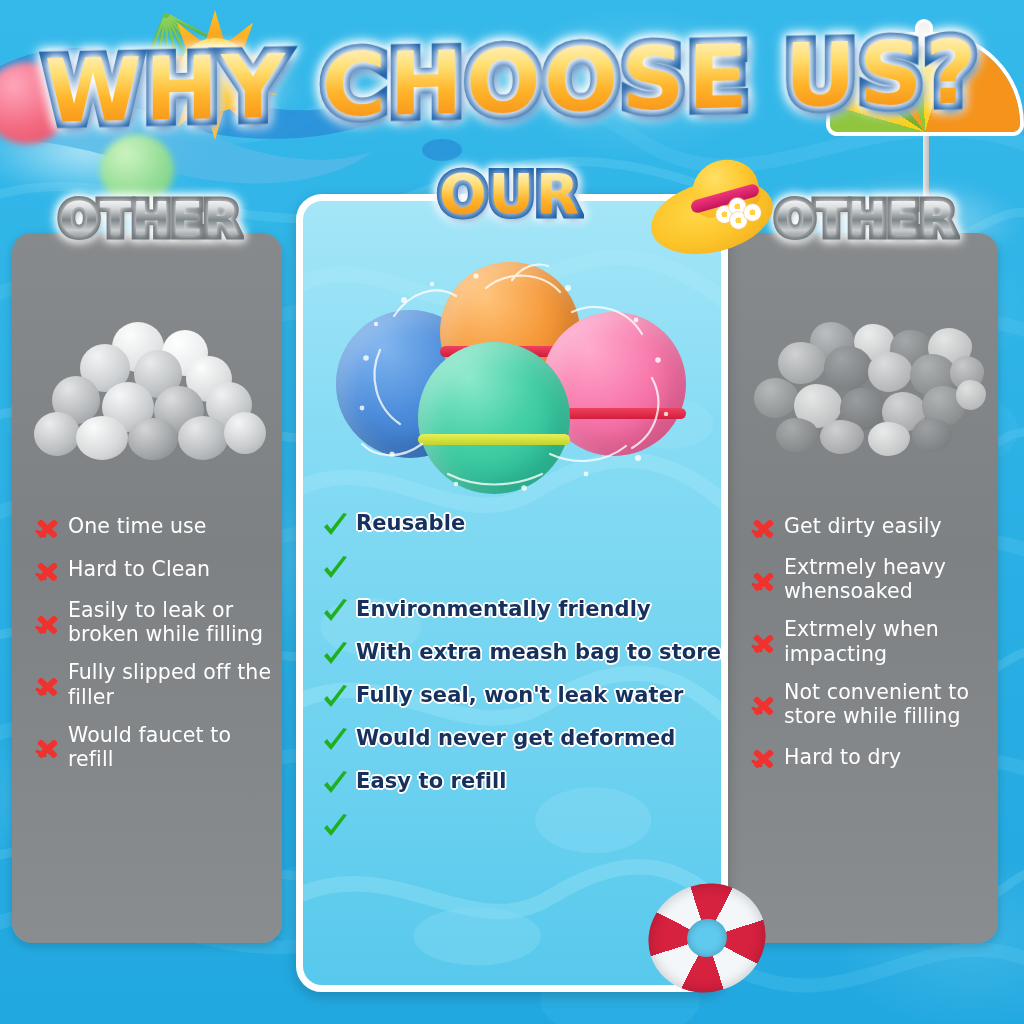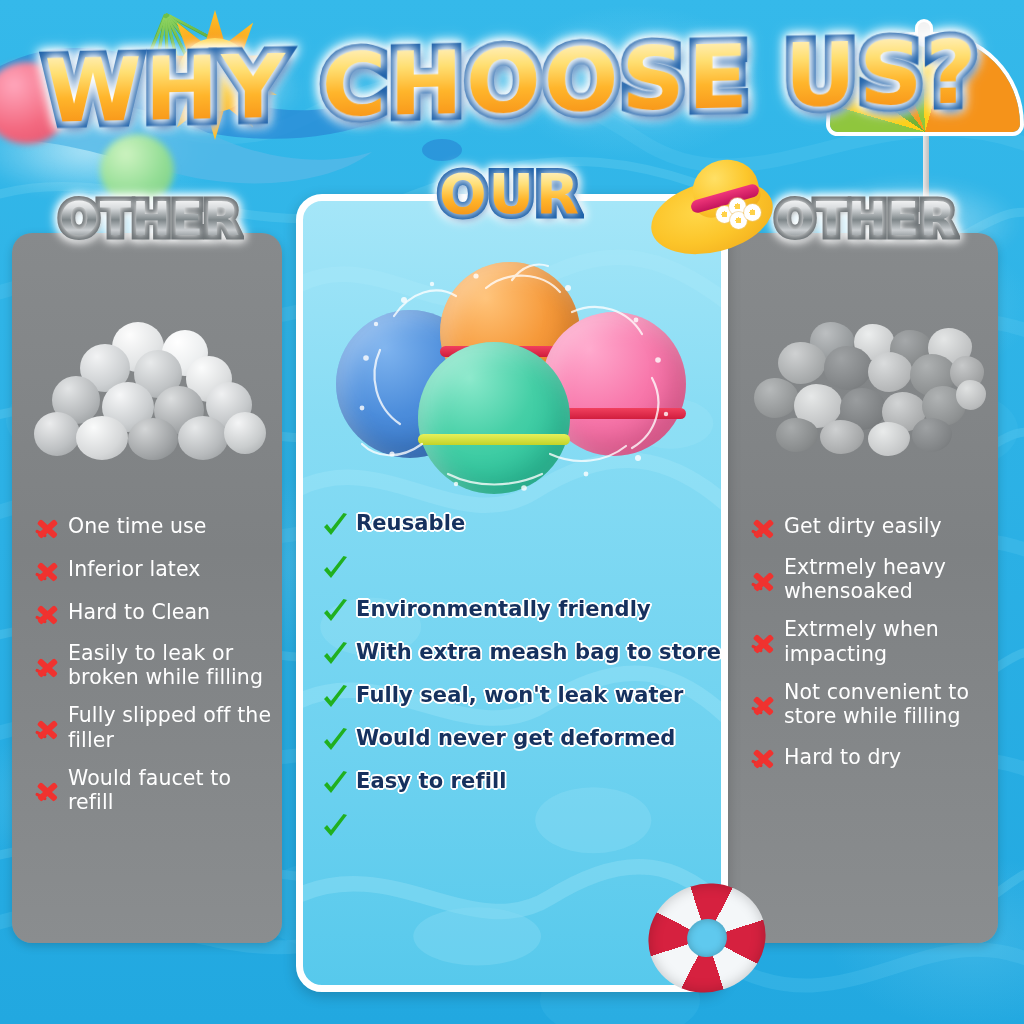--- a/index.html
+++ b/index.html
@@ -596,26 +596,20 @@
       <div class="row">
         <span class="mark x-mark">
           <span class="x-tail"></span>
         </span>
         <span class="row-text">One time use</span>
       </div>
       <div class="row">
         <span class="mark x-mark">
           <span class="x-tail"></span>
         </span>
-        <span class="row-text">Inferior latex</span>
-      </div>
-      <div class="row">
-        <span class="mark x-mark">
-          <span class="x-tail"></span>
-        </span>
         <span class="row-text">Hard to Clean</span>
       </div>
       <div class="row">
         <span class="mark x-mark">
           <span class="x-tail"></span>
         </span>
         <span class="row-text">Easily to leak or broken while filling</span>
       </div>
       <div class="row">
         <span class="mark x-mark">

